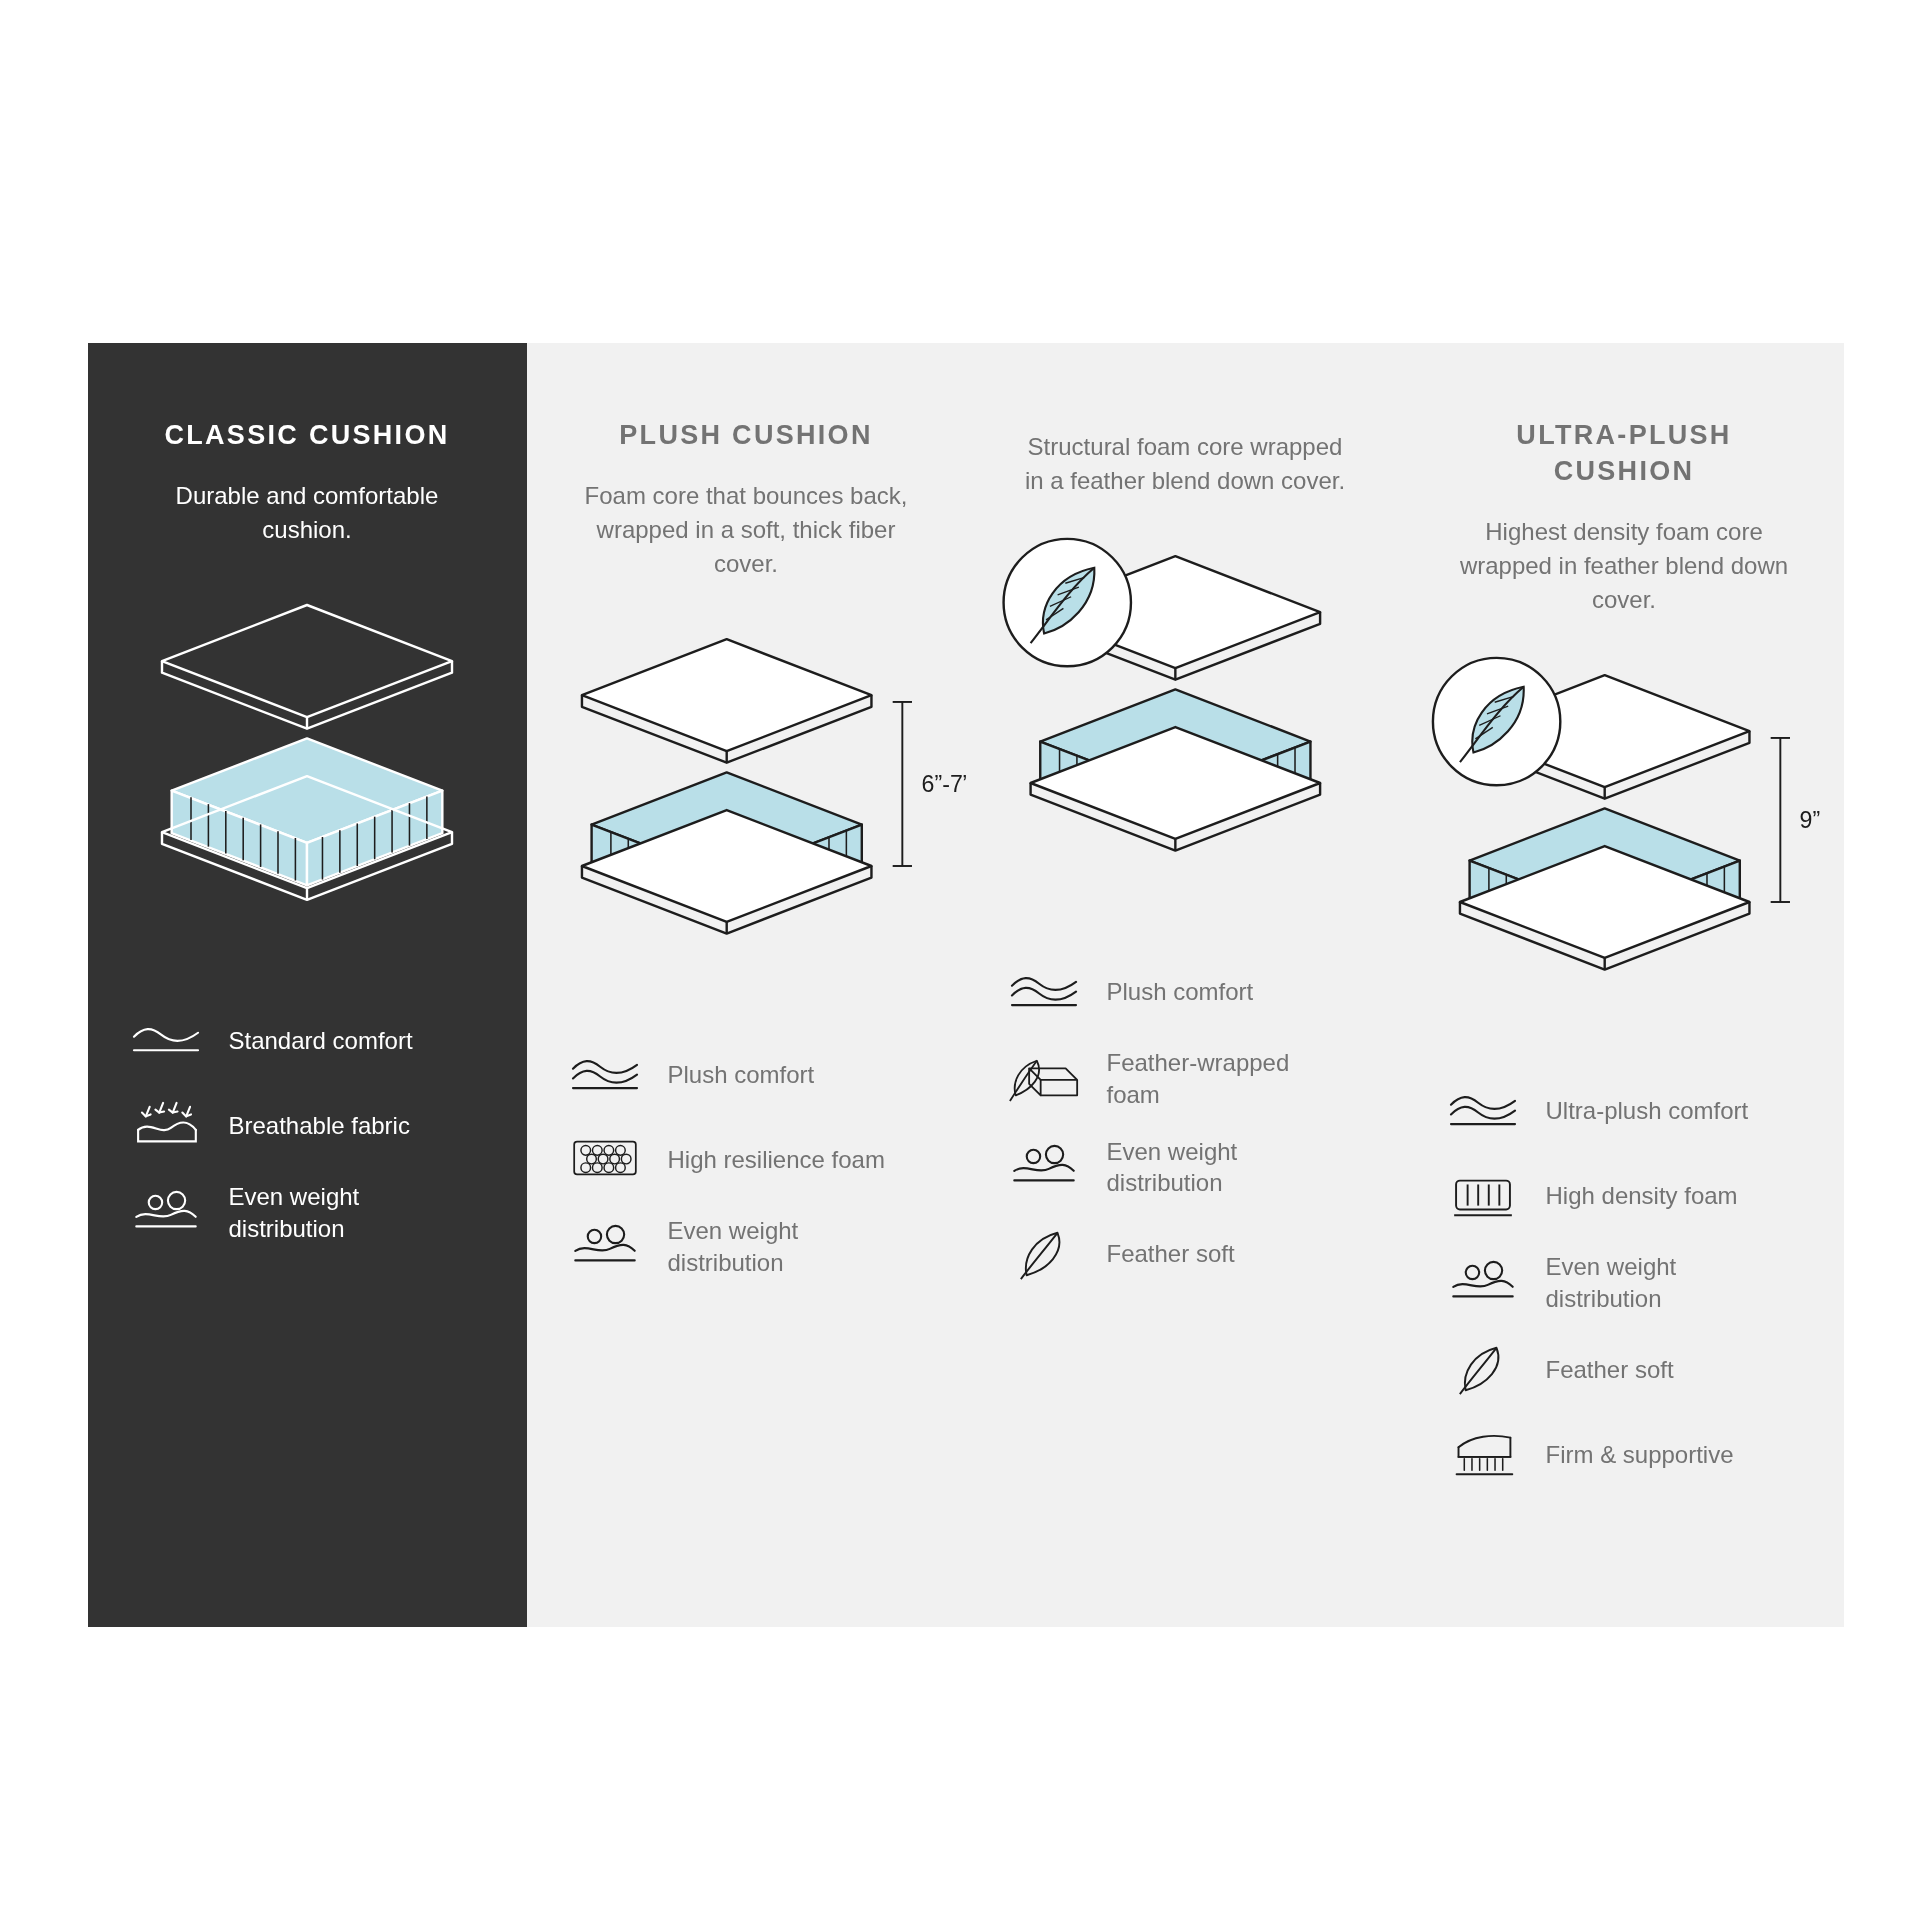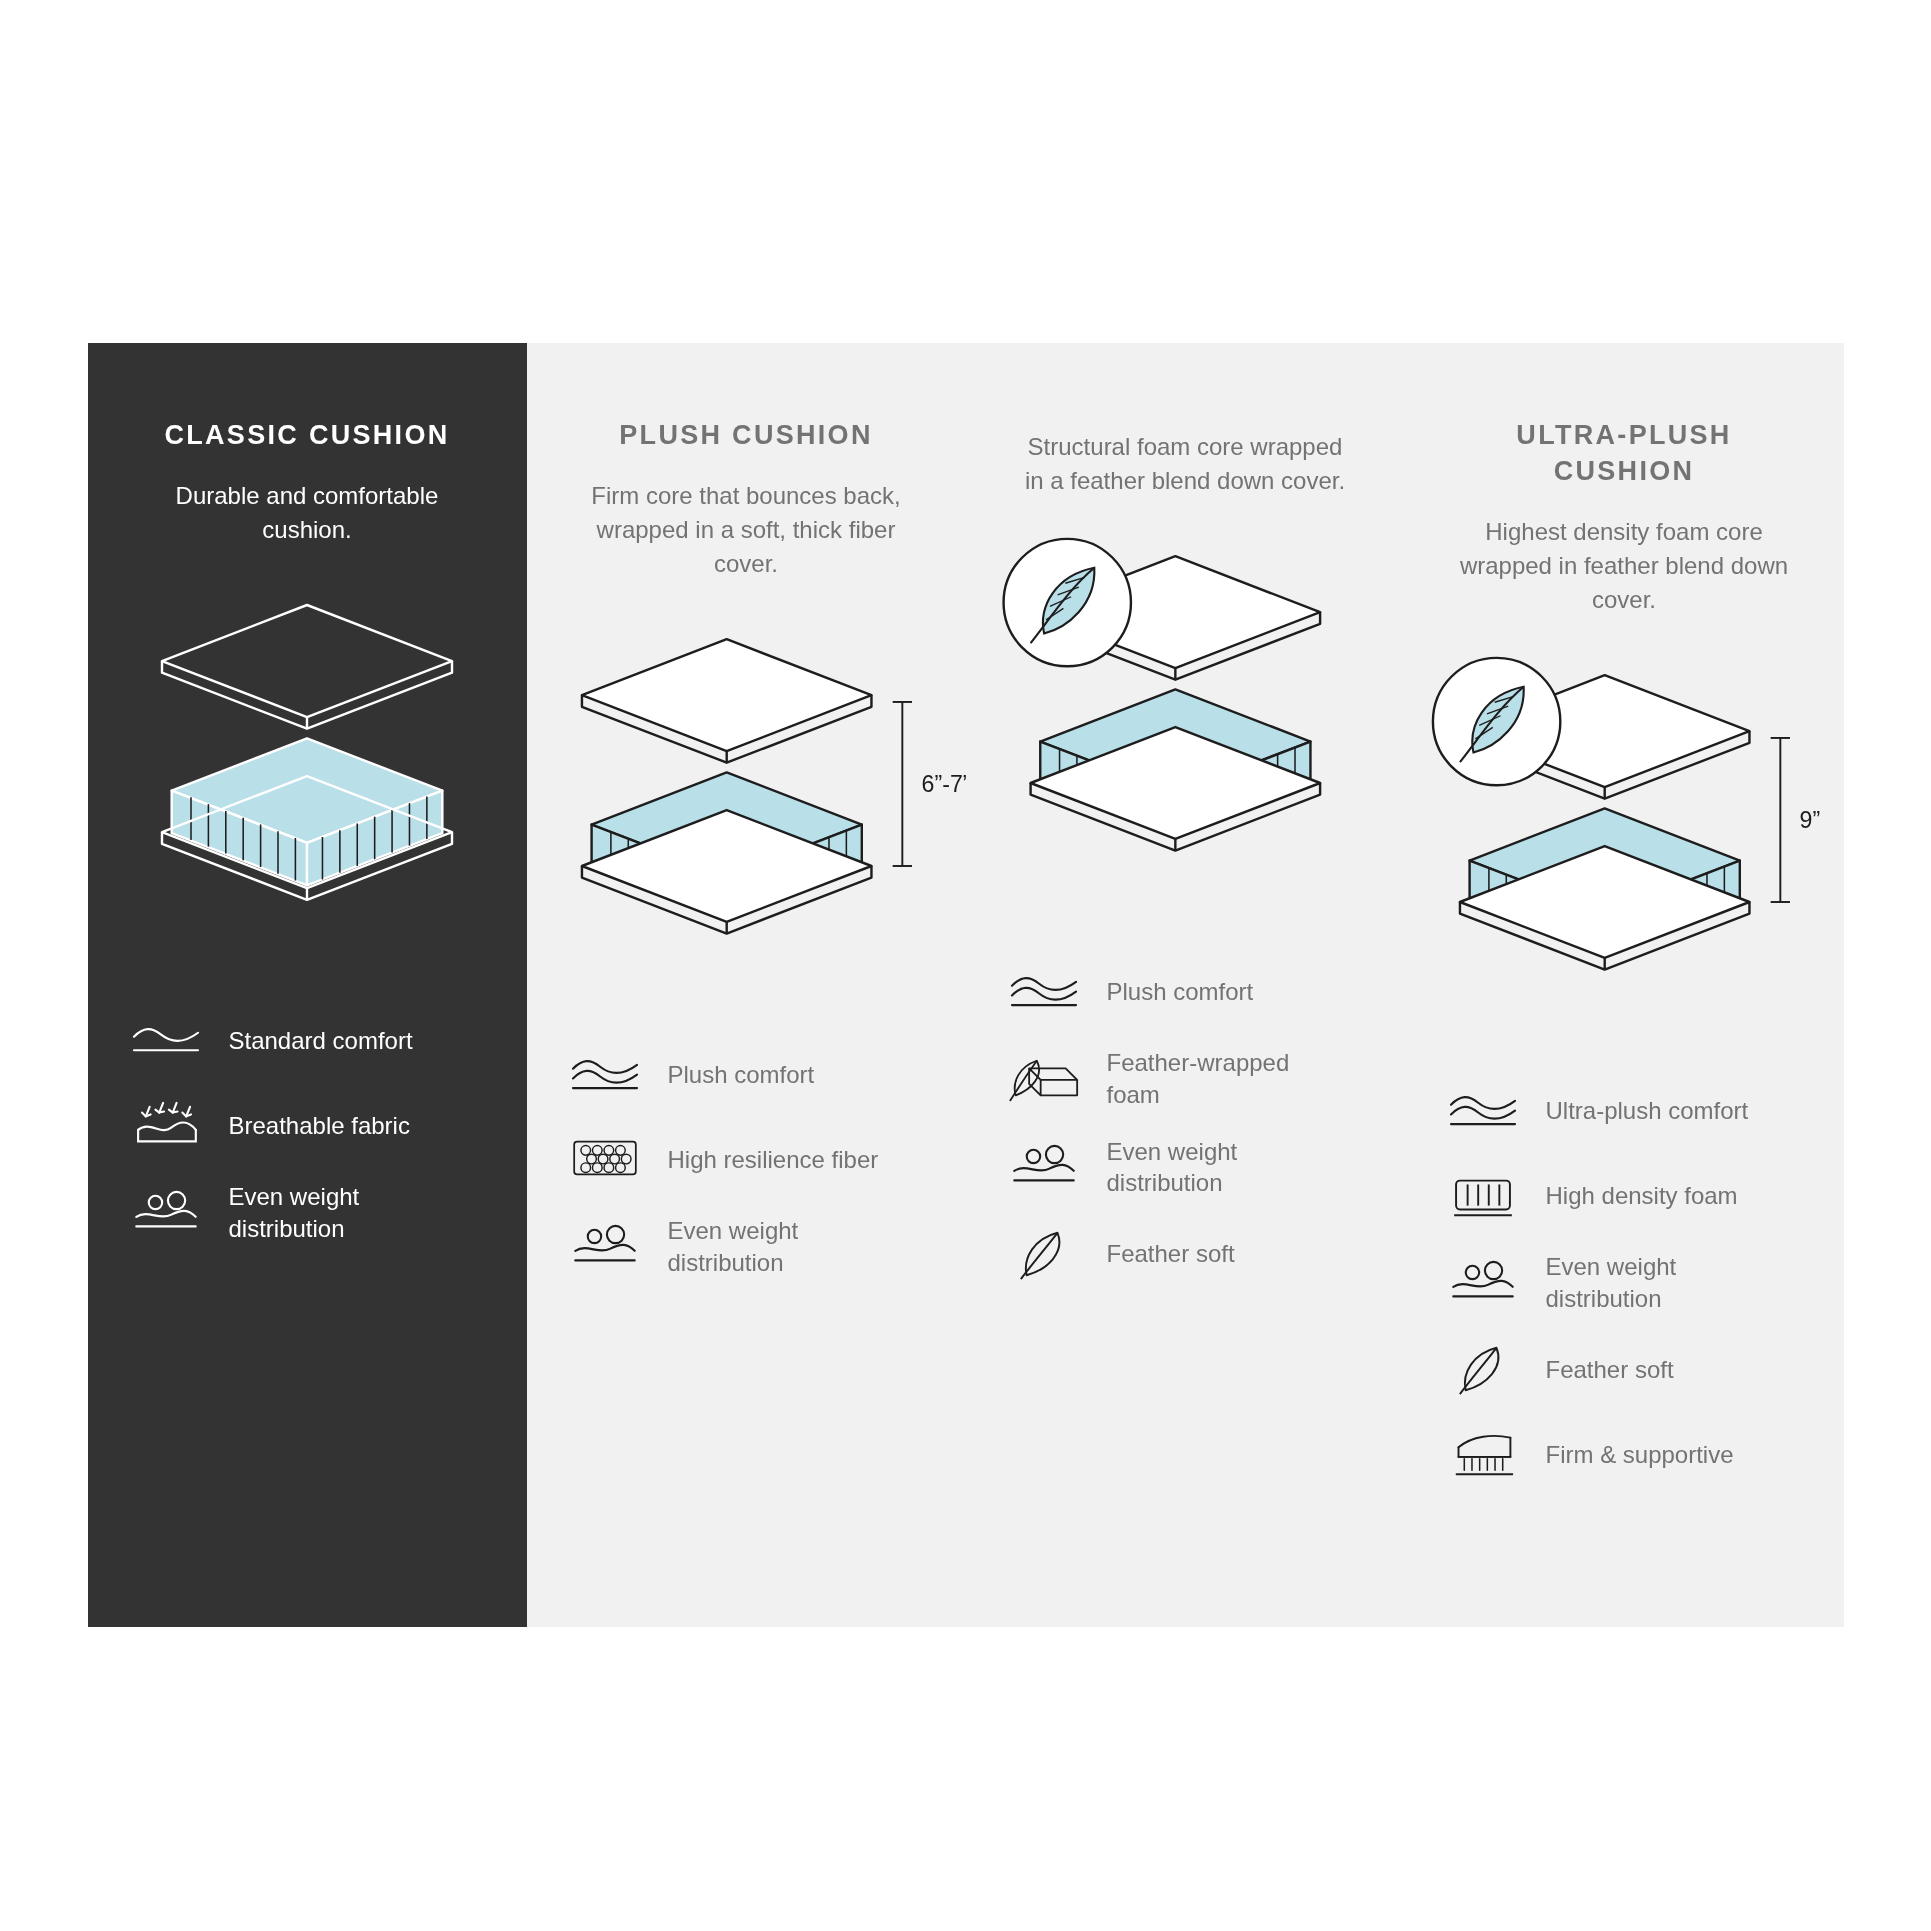--- a/index.html
+++ b/index.html
@@ -185,21 +185,21 @@
               <path d="M4 38 L66 38"></path>
             </svg>
           </span>
           <span class="flabel">Even weight distribution</span>
         </div>
       </div>
     </div>
 
     <div class="card">
       <h2 class="card-title">PLUSH CUSHION</h2>
-      <p class="card-desc">Firm core that bounces back, wrapped in a soft, thick fiber cover.</p>
+      <p class="card-desc">Foam core that bounces back, wrapped in a soft, thick fiber cover.</p>
 
       <div class="diagram-wrap">
         <svg width="386" height="319" viewBox="-10 0 400 330">
           <g fill="none" stroke="#1d1d1d" stroke-width="2.5" stroke-linejoin="round">
             <polygon points="170,30 320,88 170,146 20,88" fill="#ffffff"></polygon>
             <polyline points="20,88 20,100 170,158 320,100 320,88"></polyline>
             <polyline points="170,146 170,158"></polyline>
             <polygon points="170,168 310,222 170,276 30,222" fill="#b9dfe8"></polygon>
             <polygon points="30,222 170,276 170,320 30,266" fill="#b9dfe8"></polygon>
             <polygon points="310,222 170,276 170,320 310,266" fill="#b9dfe8"></polygon>
@@ -257,21 +257,21 @@
                   <circle cx="34" cy="26" r="5"></circle>
                   <circle cx="46" cy="26" r="5"></circle>
                   <circle cx="58" cy="26" r="5"></circle>
                 <circle cx="16" cy="35" r="5"></circle>
                   <circle cx="28" cy="35" r="5"></circle>
                   <circle cx="40" cy="35" r="5"></circle>
                   <circle cx="52" cy="35" r="5"></circle>
               </g>
             </svg>
           </span>
-          <span class="flabel">High resilience fiber</span>
+          <span class="flabel">High resilience foam</span>
         </div>
         <div class="feature">
           <span class="ficon">
             <svg width="68" height="46" viewBox="0 0 70 48" fill="none" stroke="#1d1d1d" stroke-width="2.2" stroke-linecap="round">
               <circle cx="24" cy="13" r="7"></circle>
               <circle cx="46" cy="11" r="9"></circle>
               <path d="M4 28 C16 20, 28 32, 40 26 S58 20, 66 28"></path>
               <path d="M4 38 L66 38"></path>
             </svg>
           </span>

